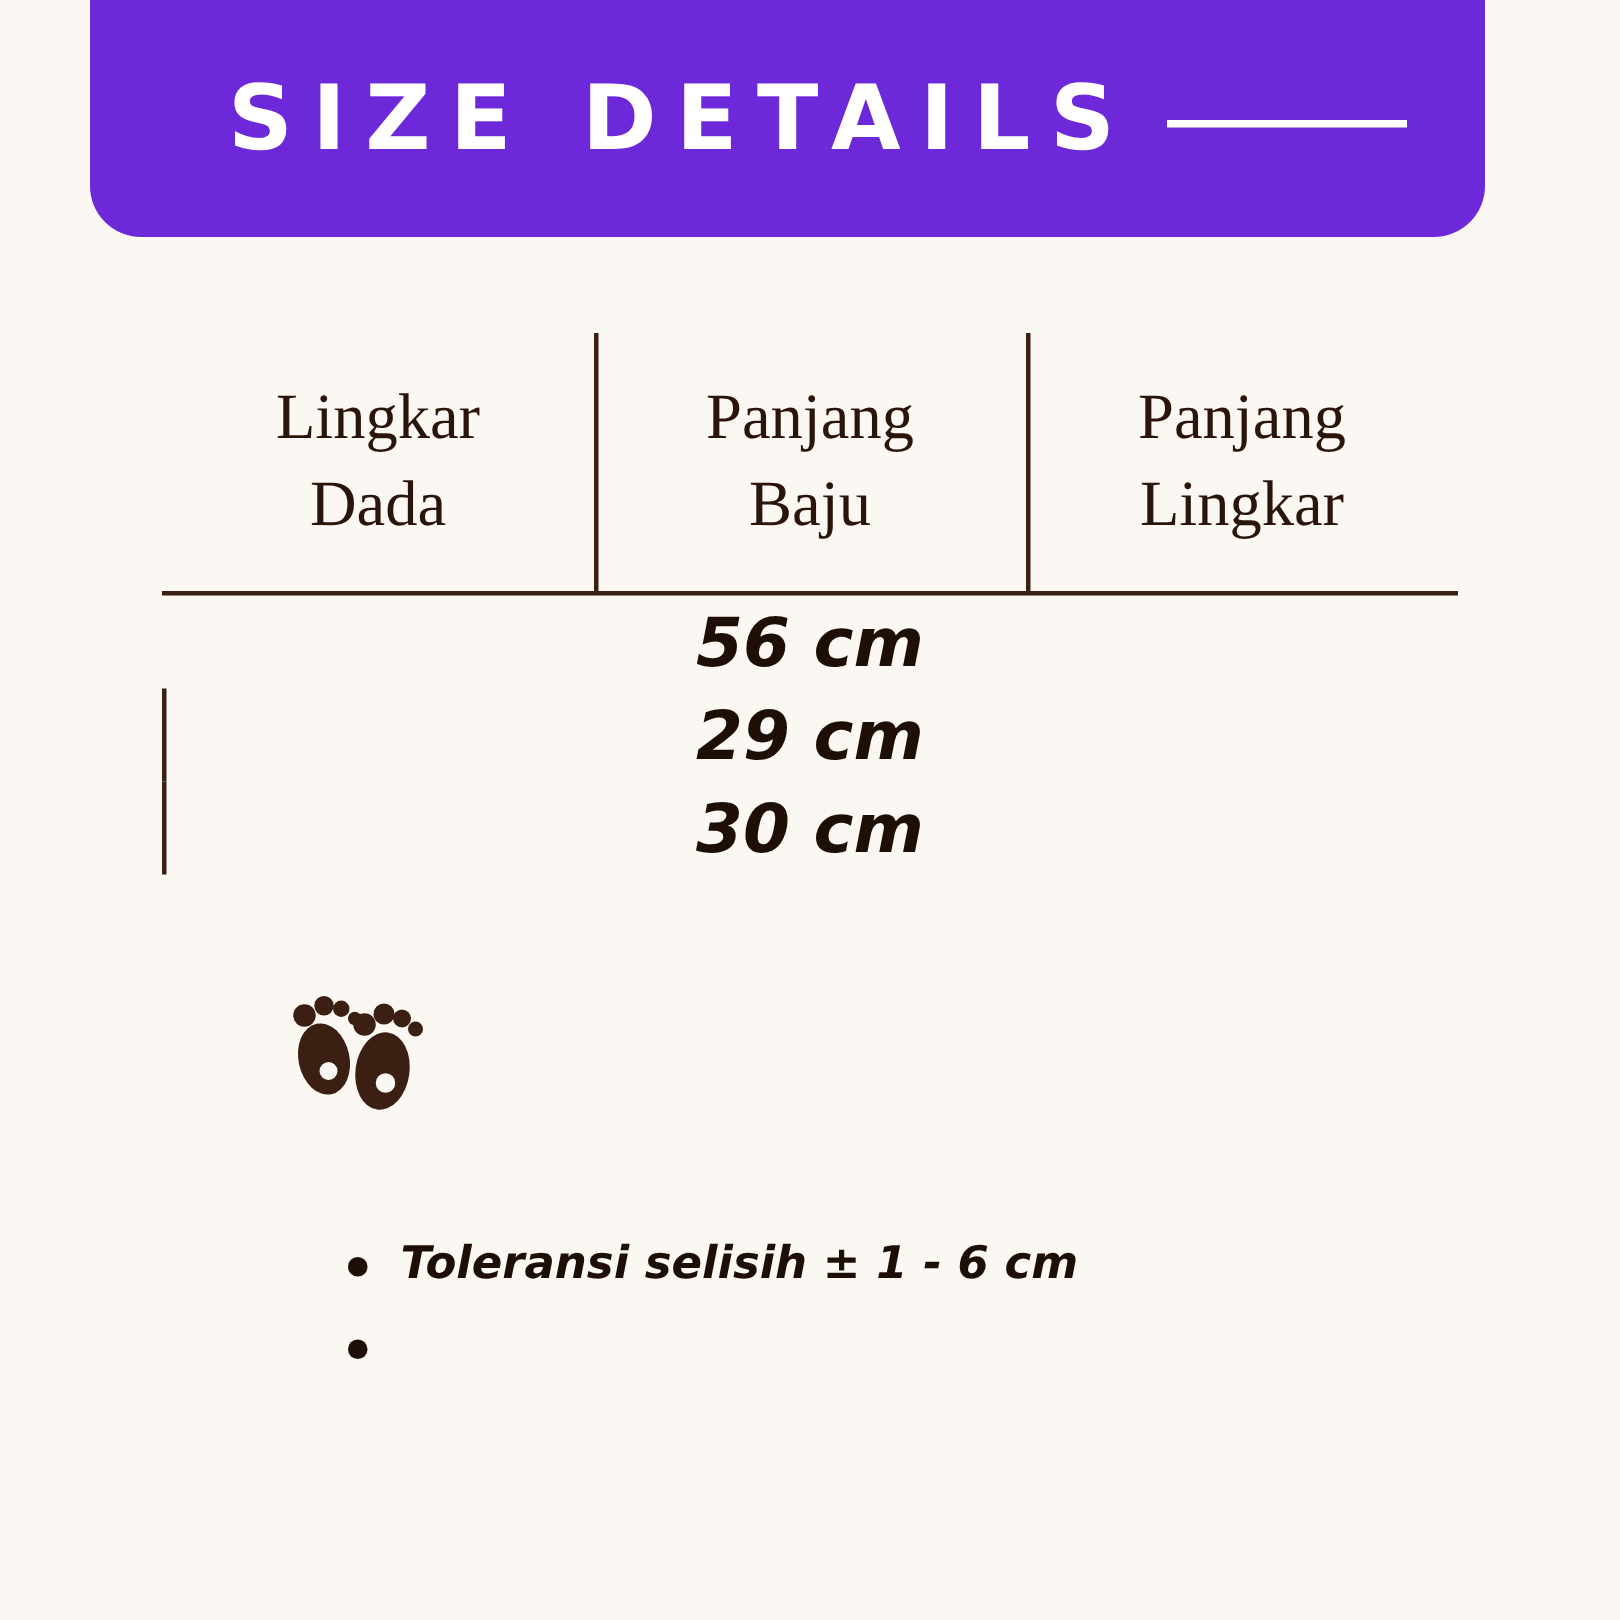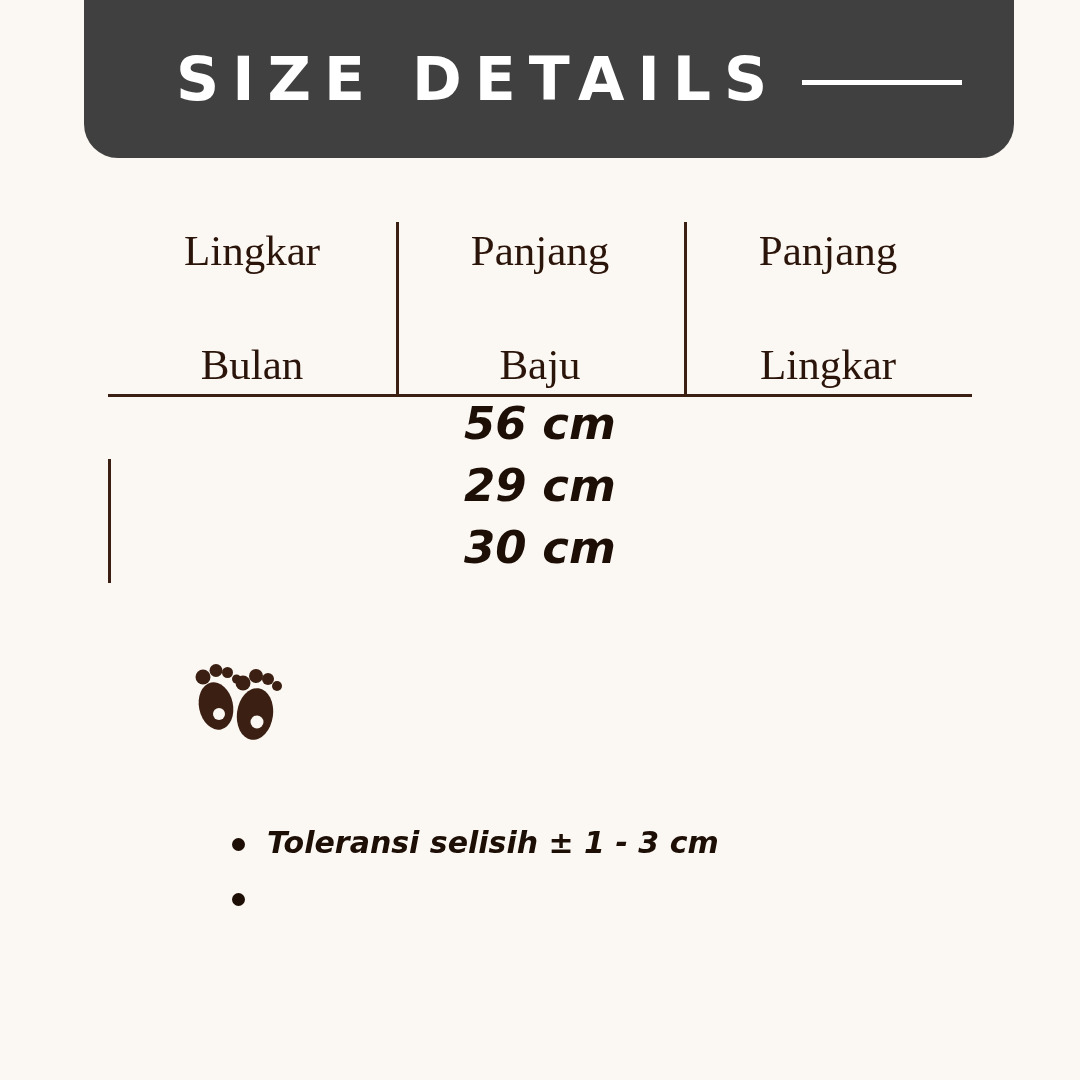--- a/index.html
+++ b/index.html
@@ -11,25 +11,25 @@
     height: 1080px;
     background: #fbf8f3;
     font-family: "Liberation Sans", sans-serif;
     overflow: hidden;
     position: relative;
   }
 
   
   .header-banner {
     position: absolute;
-    left: 84px;
+    left: 60px;
     top: 0;
     width: 930px;
     height: 158px;
-    background: #404040;
+    background: #6d28d9;
     border-bottom-left-radius: 34px;
     border-bottom-right-radius: 34px;
     display: flex;
     align-items: center;
   }
   .header-title {
     color: #ffffff;
     font-family: "DejaVu Sans", sans-serif;
     font-weight: bold;
     font-size: 60px;
@@ -63,21 +63,21 @@
   }
   .value-row {
     height: 186px;
     flex-direction: column;
   }
   .cell {
     flex: 1;
     display: flex;
     flex-direction: column;
     align-items: center;
-    justify-content: space-between;
+    justify-content: center;
     position: relative;
     text-align: center;
   }
   .cell.div-left::before {
     content: "";
     position: absolute;
     left: 0;
     top: 0;
     bottom: 0;
     width: 3px;
@@ -165,21 +165,21 @@
 <div class="header-banner">
   <div class="header-title">SIZE DETAILS</div>
   <div class="header-rule"></div>
 </div>
 
 <div class="size-table">
 
   <div class="table-row head-row">
     <div class="cell head-cell">
       <span>Lingkar</span>
-      <span>Bulan</span>
+      <span>Dada</span>
     </div>
     <div class="cell head-cell div-left">
       <span>Panjang</span>
       <span>Baju</span>
     </div>
     <div class="cell head-cell div-left">
       <span>Panjang</span>
       <span>Lingkar</span>
     </div>
   </div>
@@ -213,18 +213,18 @@
         <circle cx="91" cy="38" r="5"></circle>
         <circle cx="71" cy="74" r="6.5" fill="#fbf8f3"></circle>
       </g>
     </svg>
   </span>
 </div>
 
 <div class="notes">
   <div class="note-item">
     <span class="bullet"></span>
-    <span class="note-text">Toleransi selisih ± 1 - 3 cm</span>
+    <span class="note-text">Toleransi selisih ± 1 - 6 cm</span>
   </div>
   <div class="note-item">
     <span class="bullet"></span>
   </div>
 </div>
 
 </body></html>

